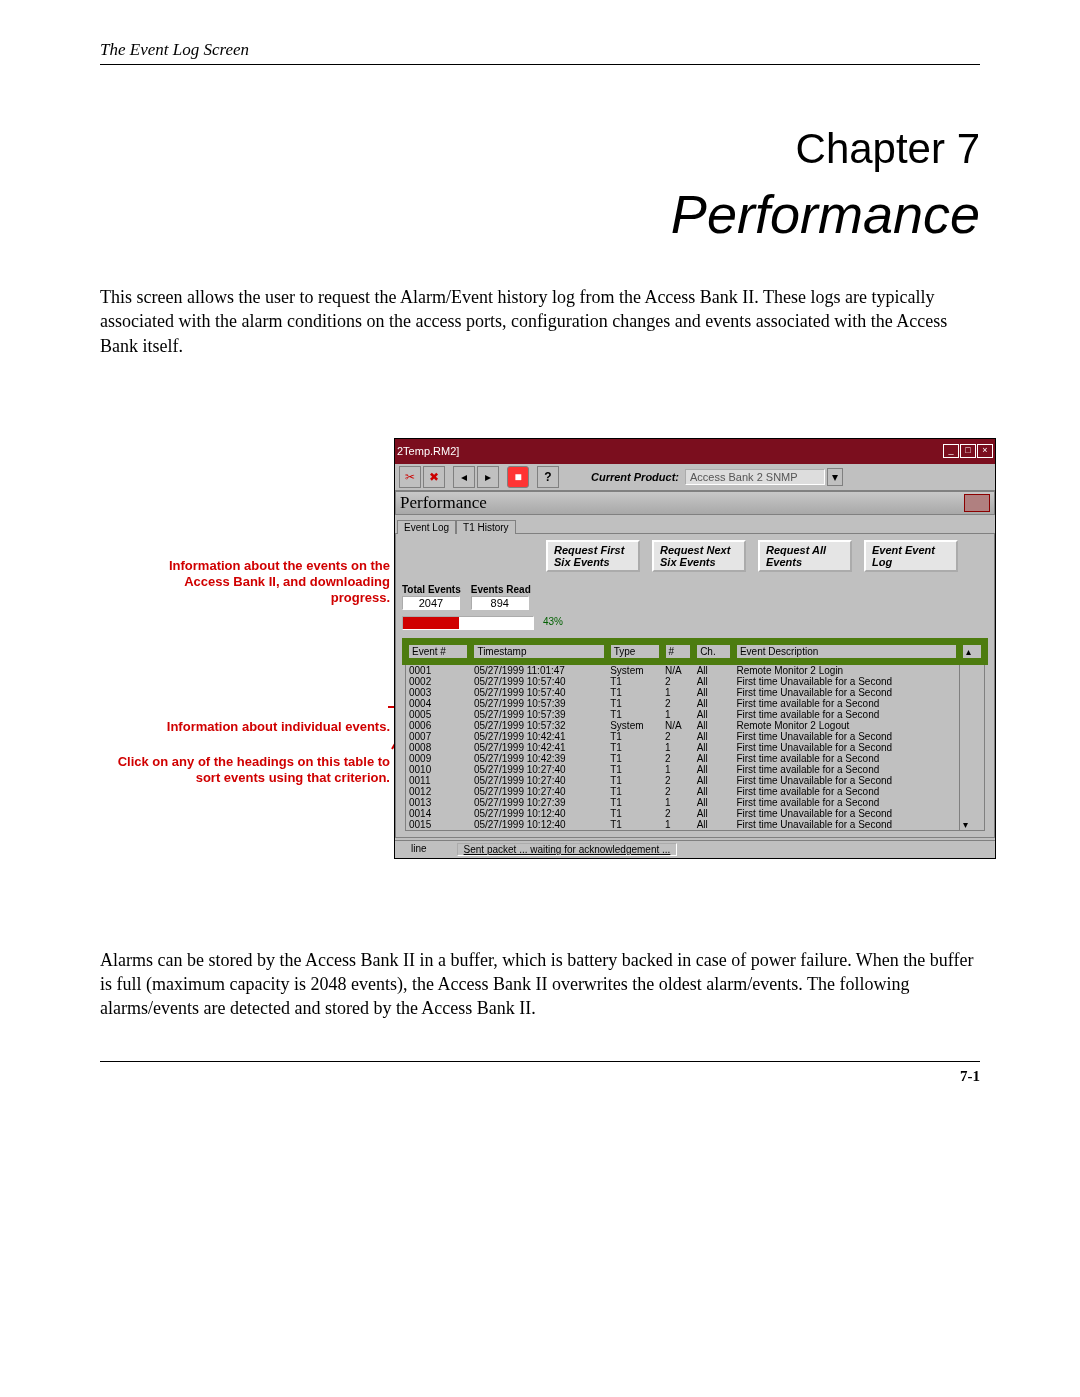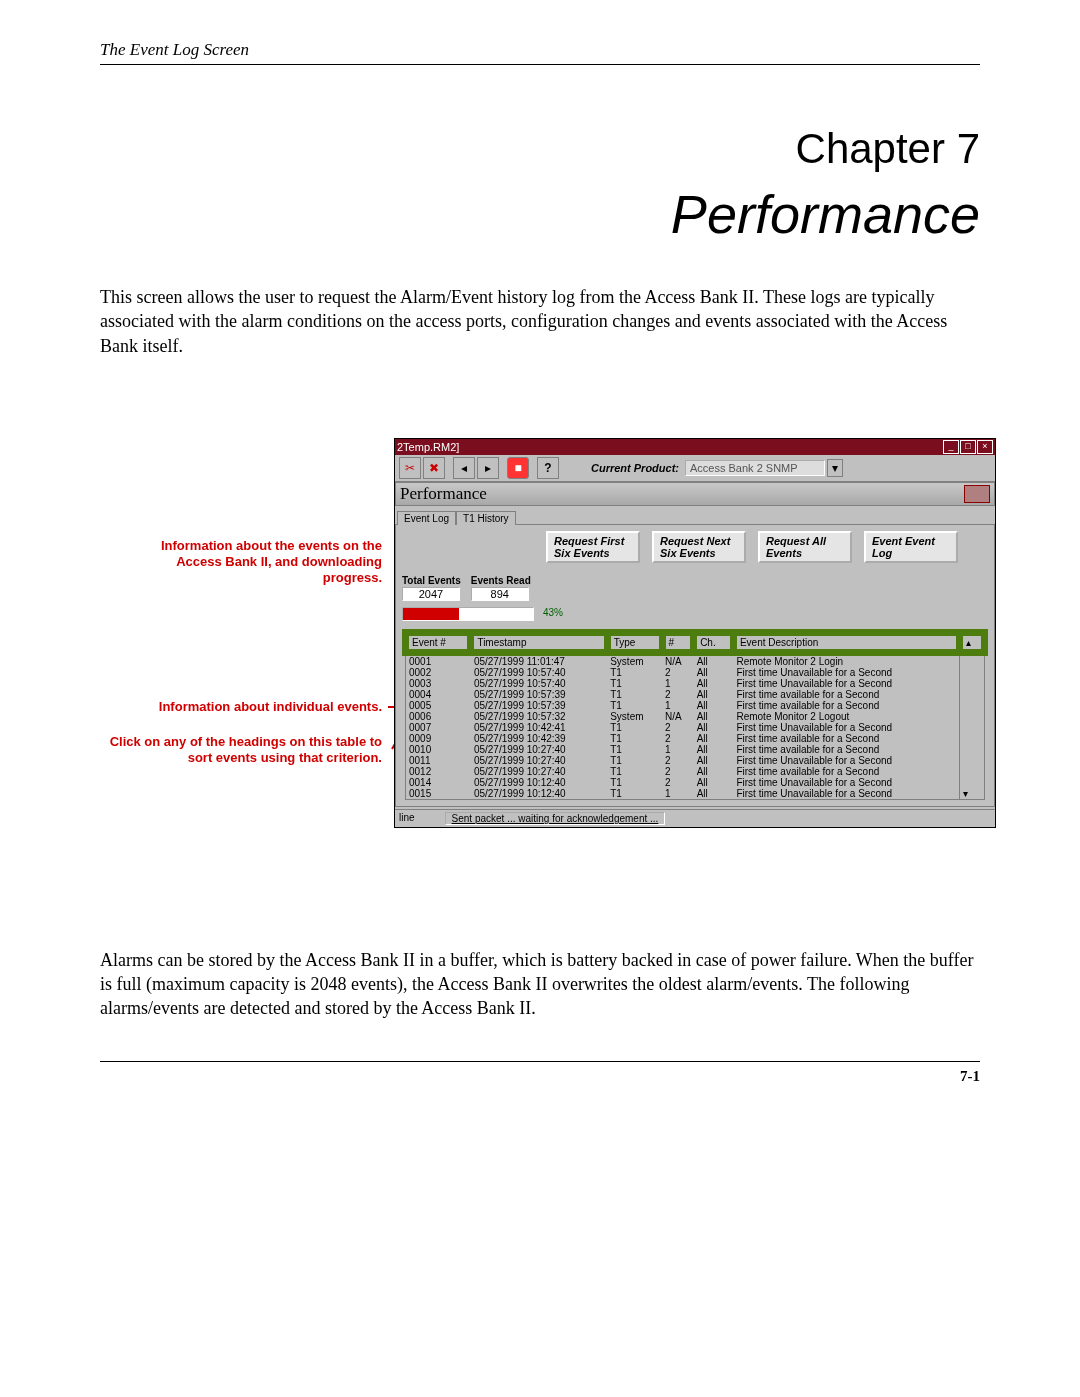--- a/index.html
+++ b/index.html
@@ -59,37 +59,38 @@
     top: 0;
     width: 290px;
     font-family: "Comic Sans MS", Arial, sans-serif;
     font-weight: bold;
     font-size: 13px;
     color: #d00000;
     text-align: right;
   }
   .callout {
     position: absolute;
-    right: 8px;
+    right: 0;
     line-height: 1.25;
+    margin-top: 20px;
   }
   .app-window {
     position: absolute;
     left: 294px;
     top: 0;
     width: 600px;
     background: #c0c0c0;
     border: 1px solid #000;
     font-family: Arial, Helvetica, sans-serif;
     font-size: 11px;
   }
   .titlebar {
     background: #7b0e1e;
     color: #fff;
-    height: 16px;
+    height: 25px;
     font-size: 11px;
     display: flex;
     align-items: center;
     padding: 0 2px;
   }
   .titlebar .title { flex: 1; }
   .win-btn {
     width: 14px; height: 12px;
     border: 1px solid #fff;
     margin-left: 1px;
@@ -213,21 +214,21 @@
     padding: 1px 3px;
     font-size: 10px;
   }
   .evt-table td {
     padding: 0 3px;
     white-space: nowrap;
   }
   .scroll-cell { width:12px; background:#c0c0c0; border-left:1px solid #808080;}
   .status-bar {
     border-top: 1px solid #808080;
-    padding: 2px 4px;
+    padding: 2px 16px;
     font-size: 10px;
     display: flex;
     gap: 30px;
   }
   .status-inset { border:1px inset #fff; padding:0 6px;text-decoration:underline; }
   hr.foot-rule {
     border: none;
     border-top: 1px solid #000;
     margin: 40px 0 6px 0;
   }
@@ -402,20 +403,29 @@
               <tr>
                 <td>0007</td>
                 <td>05/27/1999  10:42:41</td>
                 <td>T1</td>
                 <td>2</td>
                 <td>All</td>
                 <td>First time Unavailable for a Second</td>
                 <td class="scroll-cell"></td>
               </tr>
               <tr>
+                <td>0008</td>
+                <td>05/27/1999  10:42:41</td>
+                <td>T1</td>
+                <td>1</td>
+                <td>All</td>
+                <td>First time Unavailable for a Second</td>
+                <td class="scroll-cell"></td>
+              </tr>
+              <tr>
                 <td>0009</td>
                 <td>05/27/1999  10:42:39</td>
                 <td>T1</td>
                 <td>2</td>
                 <td>All</td>
                 <td>First time available for a Second</td>
                 <td class="scroll-cell"></td>
               </tr>
               <tr>
                 <td>0010</td>
@@ -433,20 +443,29 @@
                 <td>2</td>
                 <td>All</td>
                 <td>First time Unavailable for a Second</td>
                 <td class="scroll-cell"></td>
               </tr>
               <tr>
                 <td>0012</td>
                 <td>05/27/1999  10:27:40</td>
                 <td>T1</td>
                 <td>2</td>
+                <td>All</td>
+                <td>First time available for a Second</td>
+                <td class="scroll-cell"></td>
+              </tr>
+              <tr>
+                <td>0013</td>
+                <td>05/27/1999  10:27:39</td>
+                <td>T1</td>
+                <td>1</td>
                 <td>All</td>
                 <td>First time available for a Second</td>
                 <td class="scroll-cell"></td>
               </tr>
               <tr>
                 <td>0014</td>
                 <td>05/27/1999  10:12:40</td>
                 <td>T1</td>
                 <td>2</td>
                 <td>All</td>

